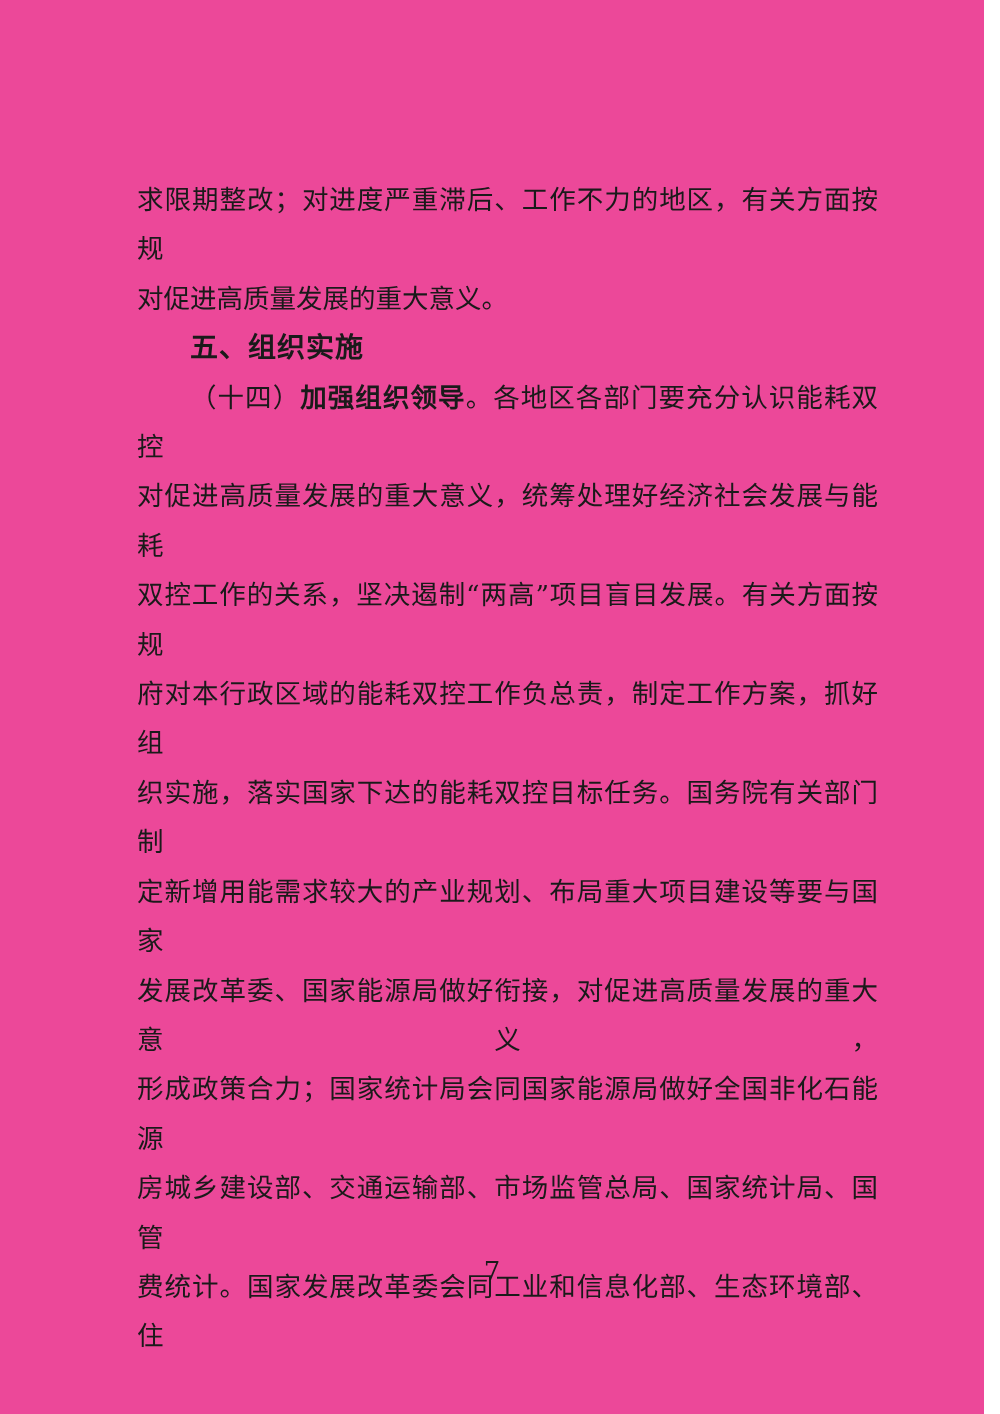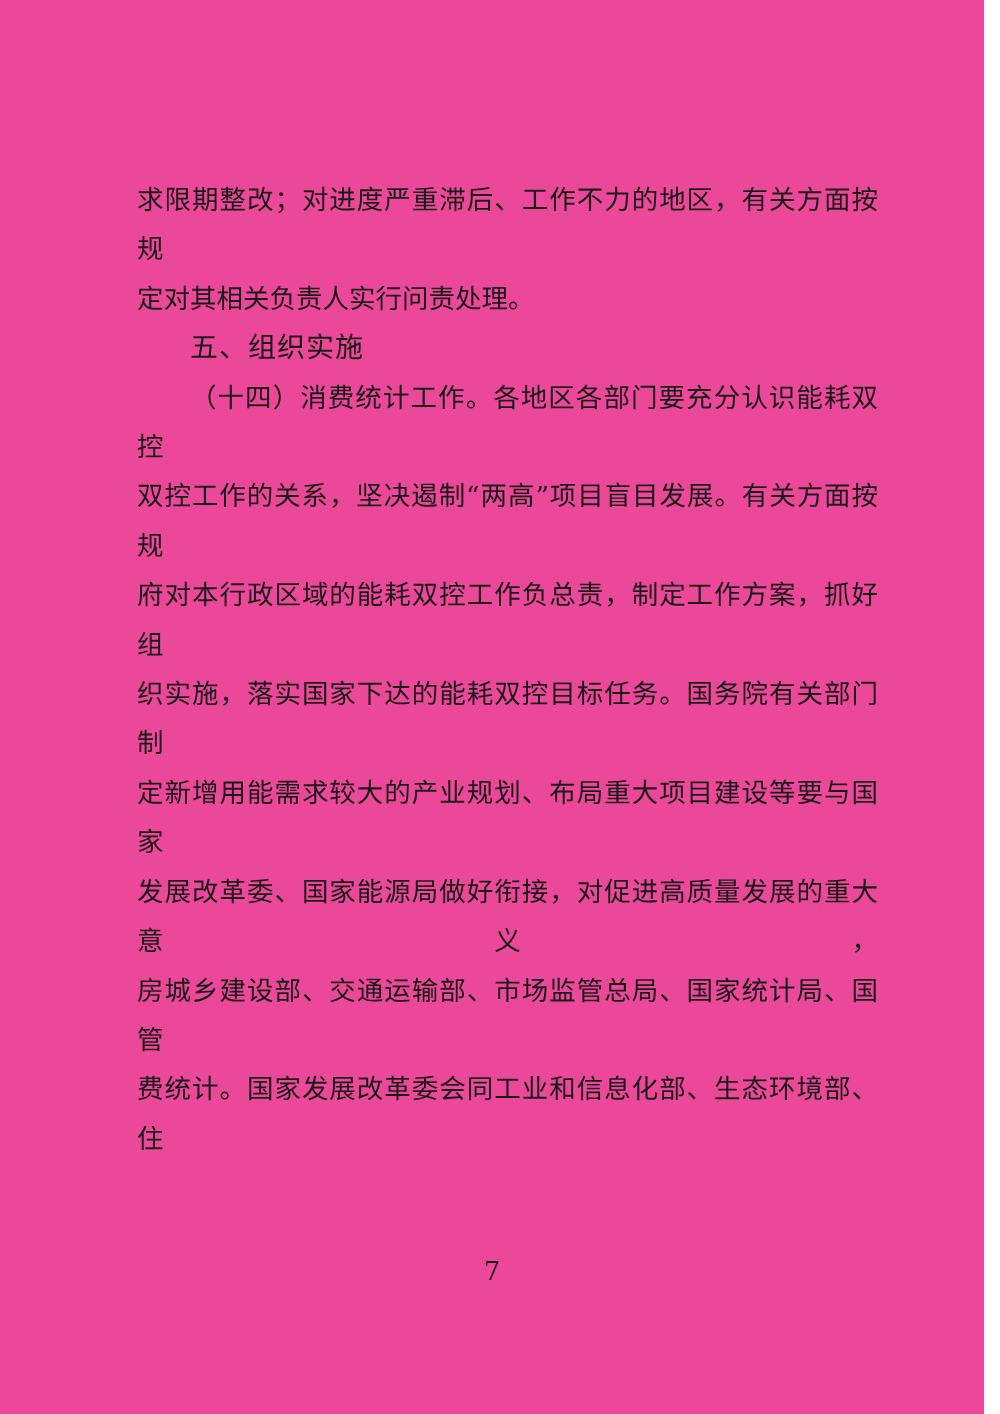--- a/index.html
+++ b/index.html
@@ -30,49 +30,51 @@
     text-justify: inter-character;
   }
   .line.indent { text-indent: 53px; }
   .block.heading .line {
     font-family: "DejaVu Sans", "Liberation Sans", sans-serif;
     font-weight: 700;
     font-size: 28px;
     letter-spacing: 1px;
   }
   .seg { font-weight: inherit; }
-  .seg.bold { font-weight: 400; margin-top: 31px; }
+  .seg.bold { font-weight: 700; margin-top: 31px; }
   .page-number {
     position: absolute;
     left: 0;
     top: 1256px;
     width: 100%;
     text-align: center;
     font-size: 26px;
     color: #1a1a1a;
   }
 </style>
 </head>
 <body>
 
 <div class="page">
   <div class="text-body">
       <div class="block body">
         <div class="line fill"><span class="seg">求限期整改；对进度严重滞后、工作不力的地区，有关方面按规</span></div>
-        <div class="line"><span class="seg">定对其相关负责人实行问责处理。</span></div>
+        <div class="line"><span class="seg">对促进高质量发展的重大意义。</span></div>
       </div>
       <div class="block heading">
         <div class="line indent"><span class="seg bold">五、组织实施</span></div>
       </div>
       <div class="block body">
-        <div class="line fill indent"><span class="seg">（十四）</span><span class="seg bold">消费统计工作</span><span class="seg">。各地区各部门要充分认识能耗双控</span></div>
+        <div class="line fill indent"><span class="seg">（十四）</span><span class="seg bold">加强组织领导</span><span class="seg">。各地区各部门要充分认识能耗双控</span></div>
+        <div class="line fill"><span class="seg">对促进高质量发展的重大意义，统筹处理好经济社会发展与能耗</span></div>
         <div class="line fill"><span class="seg">双控工作的关系，坚决遏制“两高”项目盲目发展。有关方面按规</span></div>
         <div class="line fill"><span class="seg">府对本行政区域的能耗双控工作负总责，制定工作方案，抓好组</span></div>
         <div class="line fill"><span class="seg">织实施，落实国家下达的能耗双控目标任务。国务院有关部门制</span></div>
         <div class="line fill"><span class="seg">定新增用能需求较大的产业规划、布局重大项目建设等要与国家</span></div>
         <div class="line fill"><span class="seg">发展改革委、国家能源局做好衔接，对促进高质量发展的重大意义，</span></div>
+        <div class="line fill"><span class="seg">形成政策合力；国家统计局会同国家能源局做好全国非化石能源</span></div>
         <div class="line fill"><span class="seg">房城乡建设部、交通运输部、市场监管总局、国家统计局、国管</span></div>
         <div class="line fill"><span class="seg">费统计。国家发展改革委会同工业和信息化部、生态环境部、住</span></div>
         <div class="line fill"></div>
       </div>
     </div>
   <div class="page-number">7</div>
 </div>
 
 </body></html>

